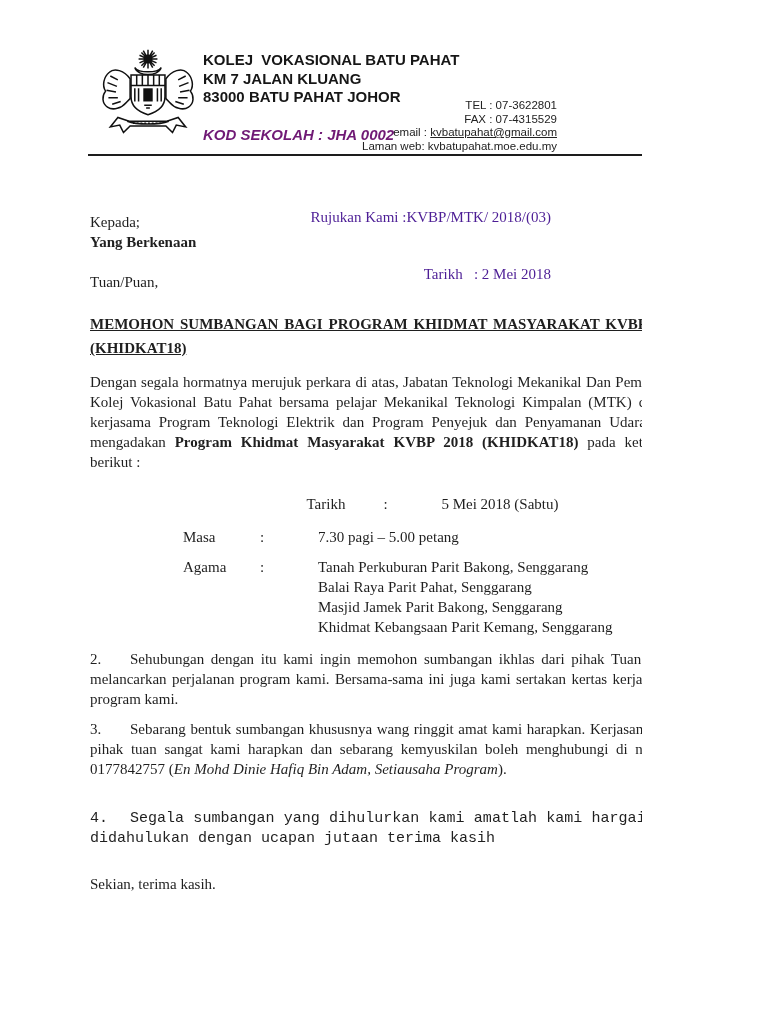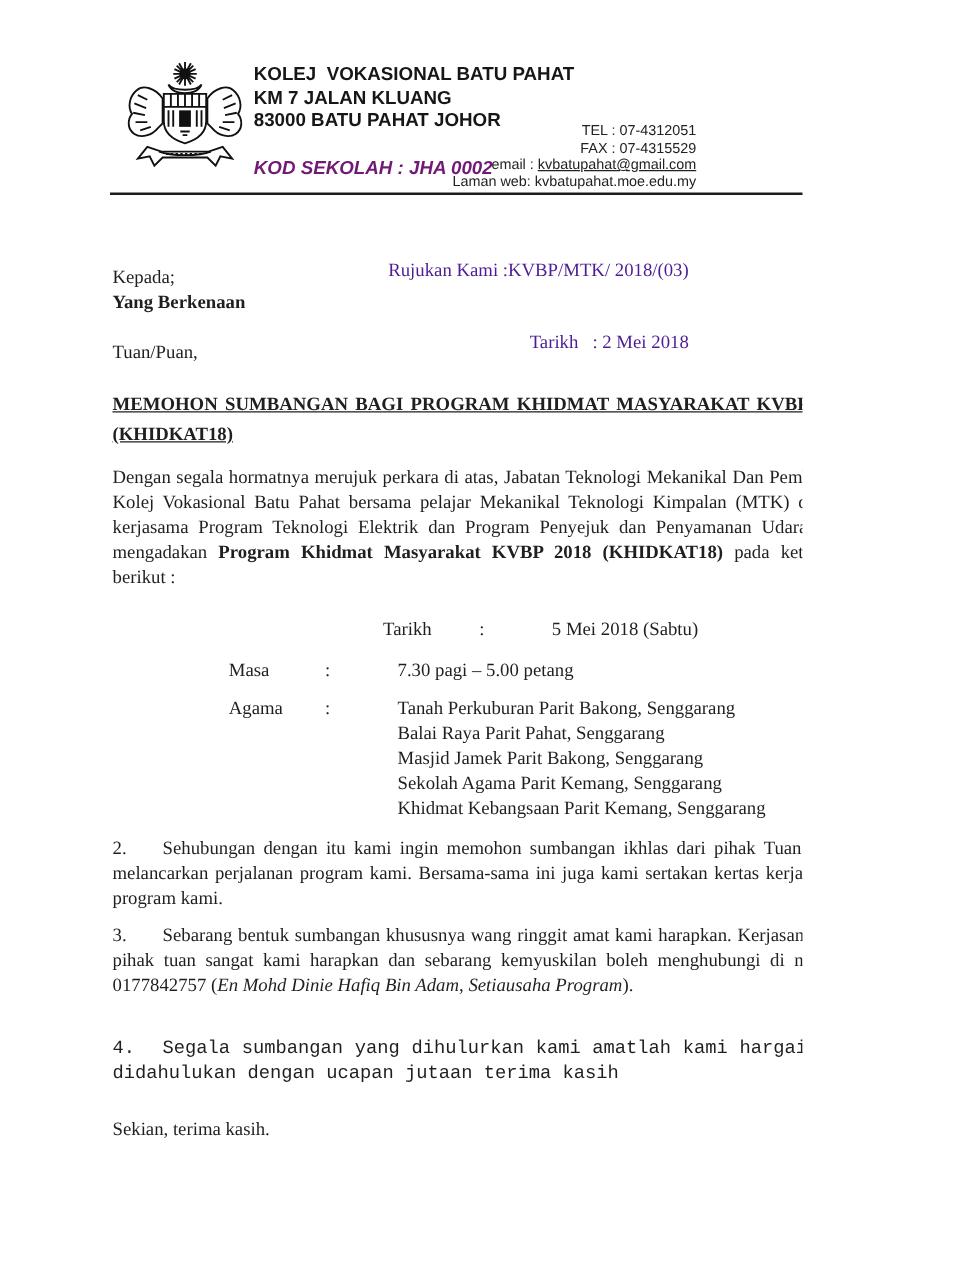--- a/index.html
+++ b/index.html
@@ -96,21 +96,21 @@
       <path class="ln" d="M30 78 C40 82 64 82 74 78"></path>
       <path class="ln" d="M36 80 L68 80" stroke-dasharray="2,2"></path>
     </svg>
   </div>
 
   <div class="school-block"><span>KOLEJ  VOKASIONAL BATU PAHAT</span><br><span>KM 7 JALAN KLUANG</span><br><span>83000 BATU PAHAT JOHOR</span></div>
 
   <div class="school-code">KOD SEKOLAH : JHA 0002</div>
 
   <div class="contact-block">
-    <div>TEL : 07-4312051</div>
+    <div>TEL : 07-3622801</div>
     <div>FAX : 07-4315529</div>
     <div><span>email : </span><span class="email-link">kvbatupahat@gmail.com</span></div>
     <div>Laman web: kvbatupahat.moe.edu.my</div>
   </div>
 
   <div class="head-rule"></div>
 
   <div class="ref-block">
     <div>Rujukan Kami :KVBP/MTK/ 2018/(03)</div>
     <div>Tarikh   : 2 Mei 2018</div>
@@ -143,21 +143,20 @@
             <div class="line">7.30 pagi – 5.00 petang</div>
           </div>
       </div>
       <div class="drow">
         <div class="dlabel">Agama</div>
         <div class="dcolon">:</div>
         <div class="dvals">
           <div class="line">Tanah Perkuburan Parit Bakong, Senggarang</div>
           <div class="line">Balai Raya Parit Pahat, Senggarang</div>
           <div class="line">Masjid Jamek Parit Bakong, Senggarang</div>
-          <div class="line">Sekolah Agama Parit Kemang, Senggarang</div>
           <div class="line">Khidmat Kebangsaan Parit Kemang, Senggarang</div>
         </div>
       </div>
     </div>
 
     <div class="para para2"><span class="pnum">2.</span><span>Sehubungan dengan itu kami ingin memohon sumbangan ikhlas dari pihak Tuan untuk melancarkan perjalanan program kami. Bersama-sama ini juga kami sertakan kertas kerja untuk program kami.</span></div>
 
     <div class="para para3"><span class="pnum">3.</span><span>Sebarang bentuk sumbangan khususnya wang ringgit amat kami harapkan. Kerjasama dari pihak tuan sangat kami harapkan dan sebarang kemyuskilan boleh menghubungi di nombor 0177842757 (</span><span class="it">En Mohd Dinie Hafiq Bin Adam, Setiausaha Program</span><span>).</span></div>
 
     <div class="para para4"><span class="pnum">4.</span><span>Segala sumbangan yang dihulurkan kami amatlah kami hargai dan didahulukan dengan ucapan jutaan terima kasih</span></div>

